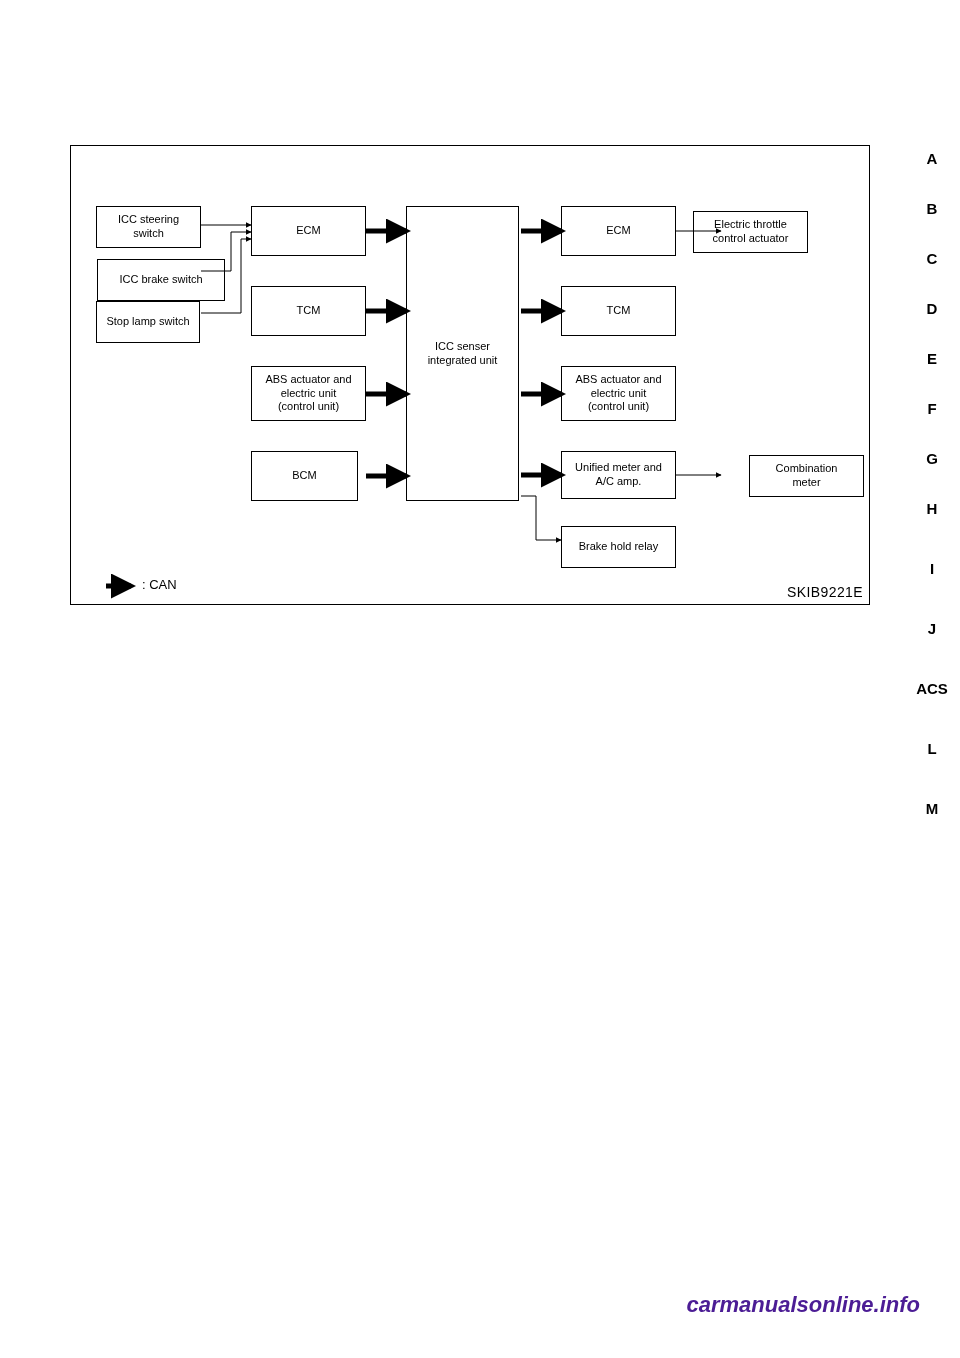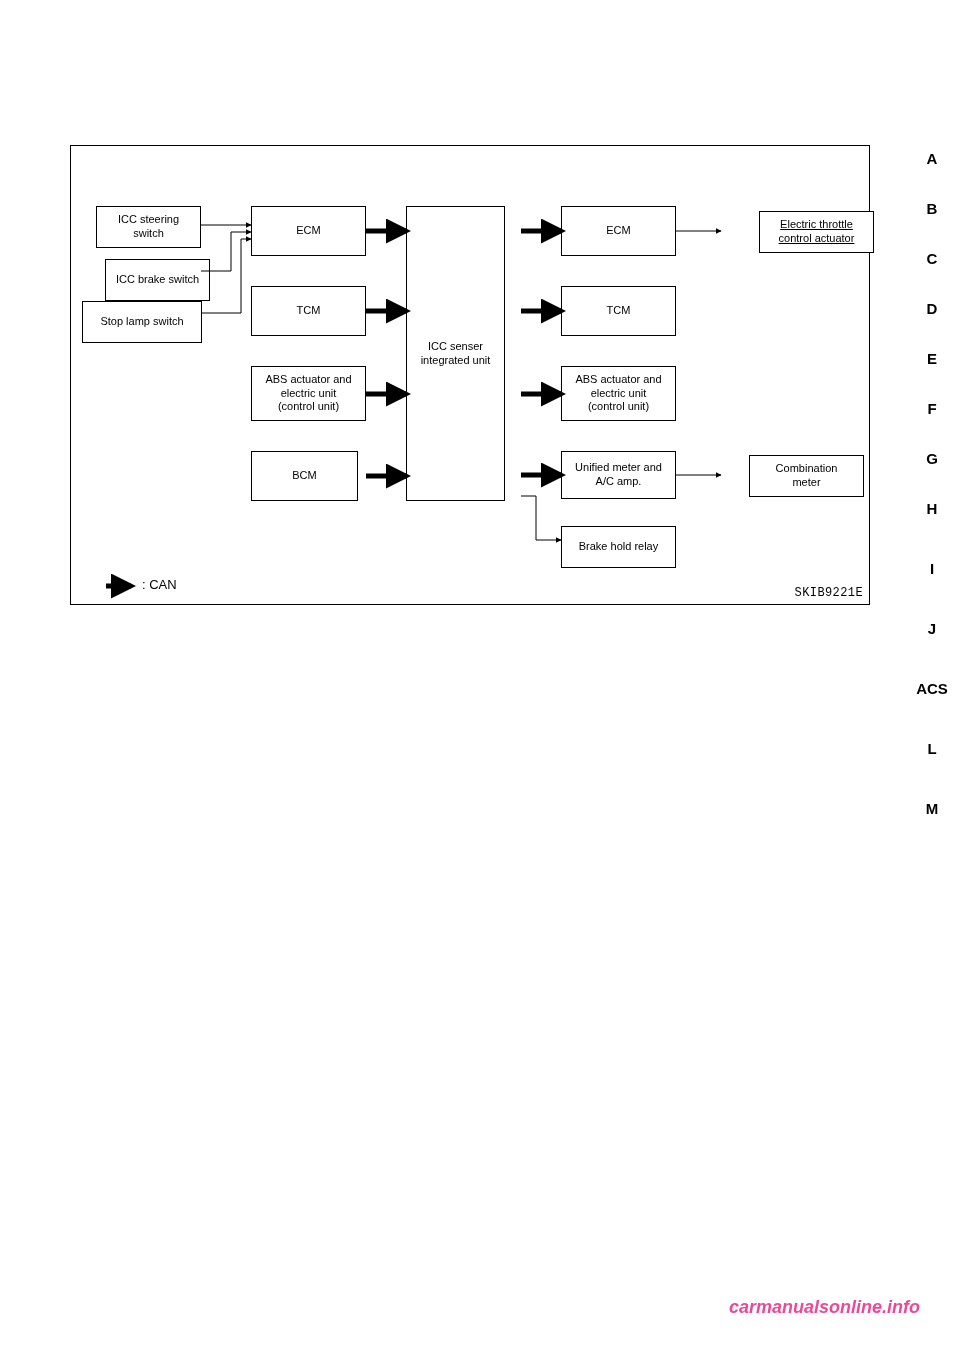--- a/index.html
+++ b/index.html
@@ -54,30 +54,29 @@
     bottom: 12px;
     font-size: 13px;
     display: flex;
     align-items: center;
     gap: 4px;
   }
   .code-label {
     position: absolute;
     right: 6px;
     bottom: 4px;
-    font-size: 12px;
+    font-size: 14px;
     letter-spacing: 0.4px;
-    font-family: Liberation Mono, monospace;
   }
   .watermark {
     position: absolute;
     right: 40px;
     bottom: 40px;
-    font-size: 18px;
-    color: #ec4899;
+    font-size: 22px;
+    color: #4c1d95;
     font-style: italic;
     font-weight: bold;
     pointer-events: none;
   }
   svg.connectors {
     position: absolute;
     left: 0;
     top: 0;
     width: 800px;
     height: 460px;
@@ -100,43 +99,43 @@
   <div class="side-label" style="top:620px">J</div>
   <div class="side-label" style="top:680px">ACS</div>
   <div class="side-label" style="top:740px">L</div>
   <div class="side-label" style="top:800px">M</div>
 </div>
 
 <div class="diagram-frame">
 
   <div class="box" style="left: 25px; top: 60px; width: 105px; height: 38px; white-space: pre-line;">ICC steering
 switch</div>
-  <div class="box" style="left: 34px; top: 113px; width: 105px; height: 24px; white-space: pre-line;">ICC brake switch</div>
-  <div class="box" style="left: 11px; top: 155px; width: 120px; height: 24px; white-space: pre-line;">Stop lamp switch</div>
+  <div class="box" style="left: 26px; top: 113px; width: 128px; height: 24px; white-space: pre-line;">ICC brake switch</div>
+  <div class="box" style="left: 25px; top: 155px; width: 104px; height: 24px; white-space: pre-line;">Stop lamp switch</div>
 
   <div class="box" style="left: 180px; top: 60px; width: 115px; height: 50px; white-space: pre-line;">ECM</div>
   <div class="box" style="left: 180px; top: 140px; width: 115px; height: 50px; white-space: pre-line;">TCM</div>
   <div class="box" style="left: 180px; top: 220px; width: 115px; height: 55px; white-space: pre-line;">ABS actuator and
 electric unit
 (control unit)</div>
   <div class="box" style="left: 180px; top: 305px; width: 107px; height: 50px; white-space: pre-line;">BCM</div>
 
-  <div class="box" style="left: 335px; top: 60px; width: 99px; height: 295px; white-space: pre-line;">ICC senser
+  <div class="box" style="left: 335px; top: 60px; width: 113px; height: 295px; white-space: pre-line;">ICC senser
 integrated unit</div>
 
   <div class="box" style="left: 490px; top: 60px; width: 115px; height: 50px; white-space: pre-line;">ECM</div>
   <div class="box" style="left: 490px; top: 140px; width: 115px; height: 50px; white-space: pre-line;">TCM</div>
   <div class="box" style="left: 490px; top: 220px; width: 115px; height: 55px; white-space: pre-line;">ABS actuator and
 electric unit
 (control unit)</div>
   <div class="box" style="left: 490px; top: 305px; width: 115px; height: 48px; white-space: pre-line;">Unified meter and
 A/C amp.</div>
   <div class="box" style="left: 490px; top: 380px; width: 115px; height: 28px; white-space: pre-line;">Brake hold relay</div>
 
-  <div class="box" style="left: 688px; top: 65px; width: 115px; height: 40px; white-space: pre-line; text-decoration: underline;">Electric throttle
+  <div class="box" style="left: 622px; top: 65px; width: 115px; height: 40px; white-space: pre-line;">Electric throttle
 control actuator</div>
   <div class="box" style="left: 650px; top: 309px; width: 115px; height: 40px; white-space: pre-line; margin-left: 28px;">Combination
 meter</div>
 
   <svg class="connectors">
     <defs>
       <marker id="arrow-thin" viewBox="0 0 10 10" refX="9" refY="5" markerWidth="6" markerHeight="6" orient="auto-start-reverse">
         <path d="M 0 0 L 10 5 L 0 10 z" fill="#000"></path>
       </marker>
       <marker id="arrow-thick" viewBox="0 0 10 10" refX="8" refY="5" markerWidth="5" markerHeight="5" orient="auto-start-reverse">

